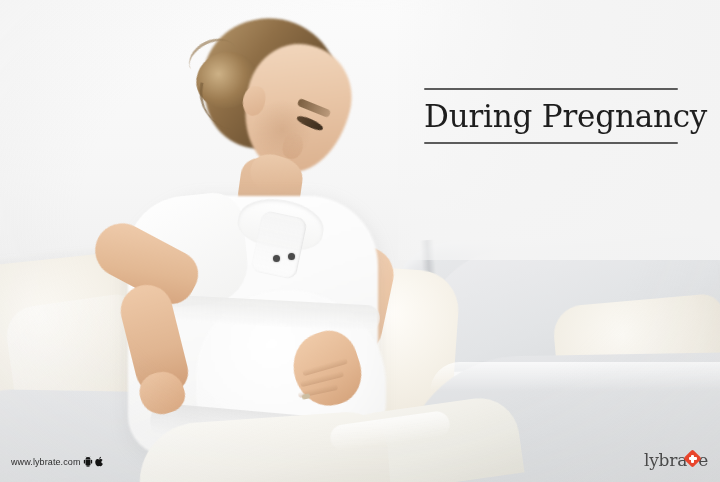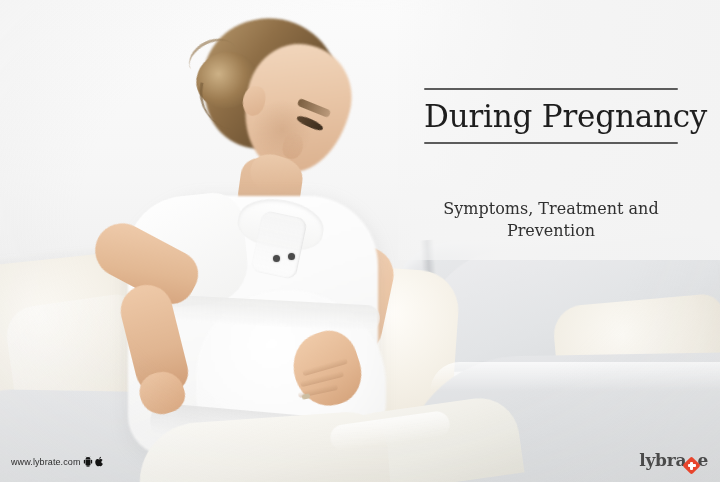--- a/index.html
+++ b/index.html
@@ -485,26 +485,25 @@
     color: #2c2c2c;
     letter-spacing: .1px;
   }
   .store-icon { display: block; }
 
   .footer-logo {
     position: absolute;
     right: 12px;
     top: 450px;
     display: flex;
-    align-items: flex-end;
+    align-items: flex-start;
     font-family: "DejaVu Serif", "Liberation Serif", serif;
     font-size: 17px;
     color: #4a4a4a;
     letter-spacing: -.2px;
-    font-weight: bold;
   }
   .logo-mark {
     position: relative;
     width: 13px; height: 13px;
     margin: 0 -1px;
     display: inline-block;
     transform: translateY(2px);
   }
   .logo-mark .dia {
     position: absolute;
@@ -588,24 +587,20 @@
   <div class="text-panel"></div>
 
   <div class="title-block">
     <div class="rule top"></div>
     <div class="headline">
       <span class="l2">During Pregnancy</span>
     </div>
     <div class="rule bottom"></div>
   </div>
 
-  <div class="subhead">
-    <span>Symptoms, Treatment and</span>
-    <span>Prevention</span>
-  </div>
 
   <div class="footer-left">
     <span class="site-url">www.lybrate.com</span>
     <span class="store-icon">
       <svg width="10" height="11" viewBox="0 0 24 26" aria-hidden="true">
         <path fill="#141414" d="M6 9h12v11a2 2 0 0 1-2 2h-8a2 2 0 0 1-2-2V9z"></path>
         <rect fill="#141414" x="2" y="9" width="3" height="9" rx="1.5"></rect>
         <rect fill="#141414" x="19" y="9" width="3" height="9" rx="1.5"></rect>
         <rect fill="#141414" x="8.5" y="21" width="3" height="5" rx="1.5"></rect>
         <rect fill="#141414" x="12.5" y="21" width="3" height="5" rx="1.5"></rect>

